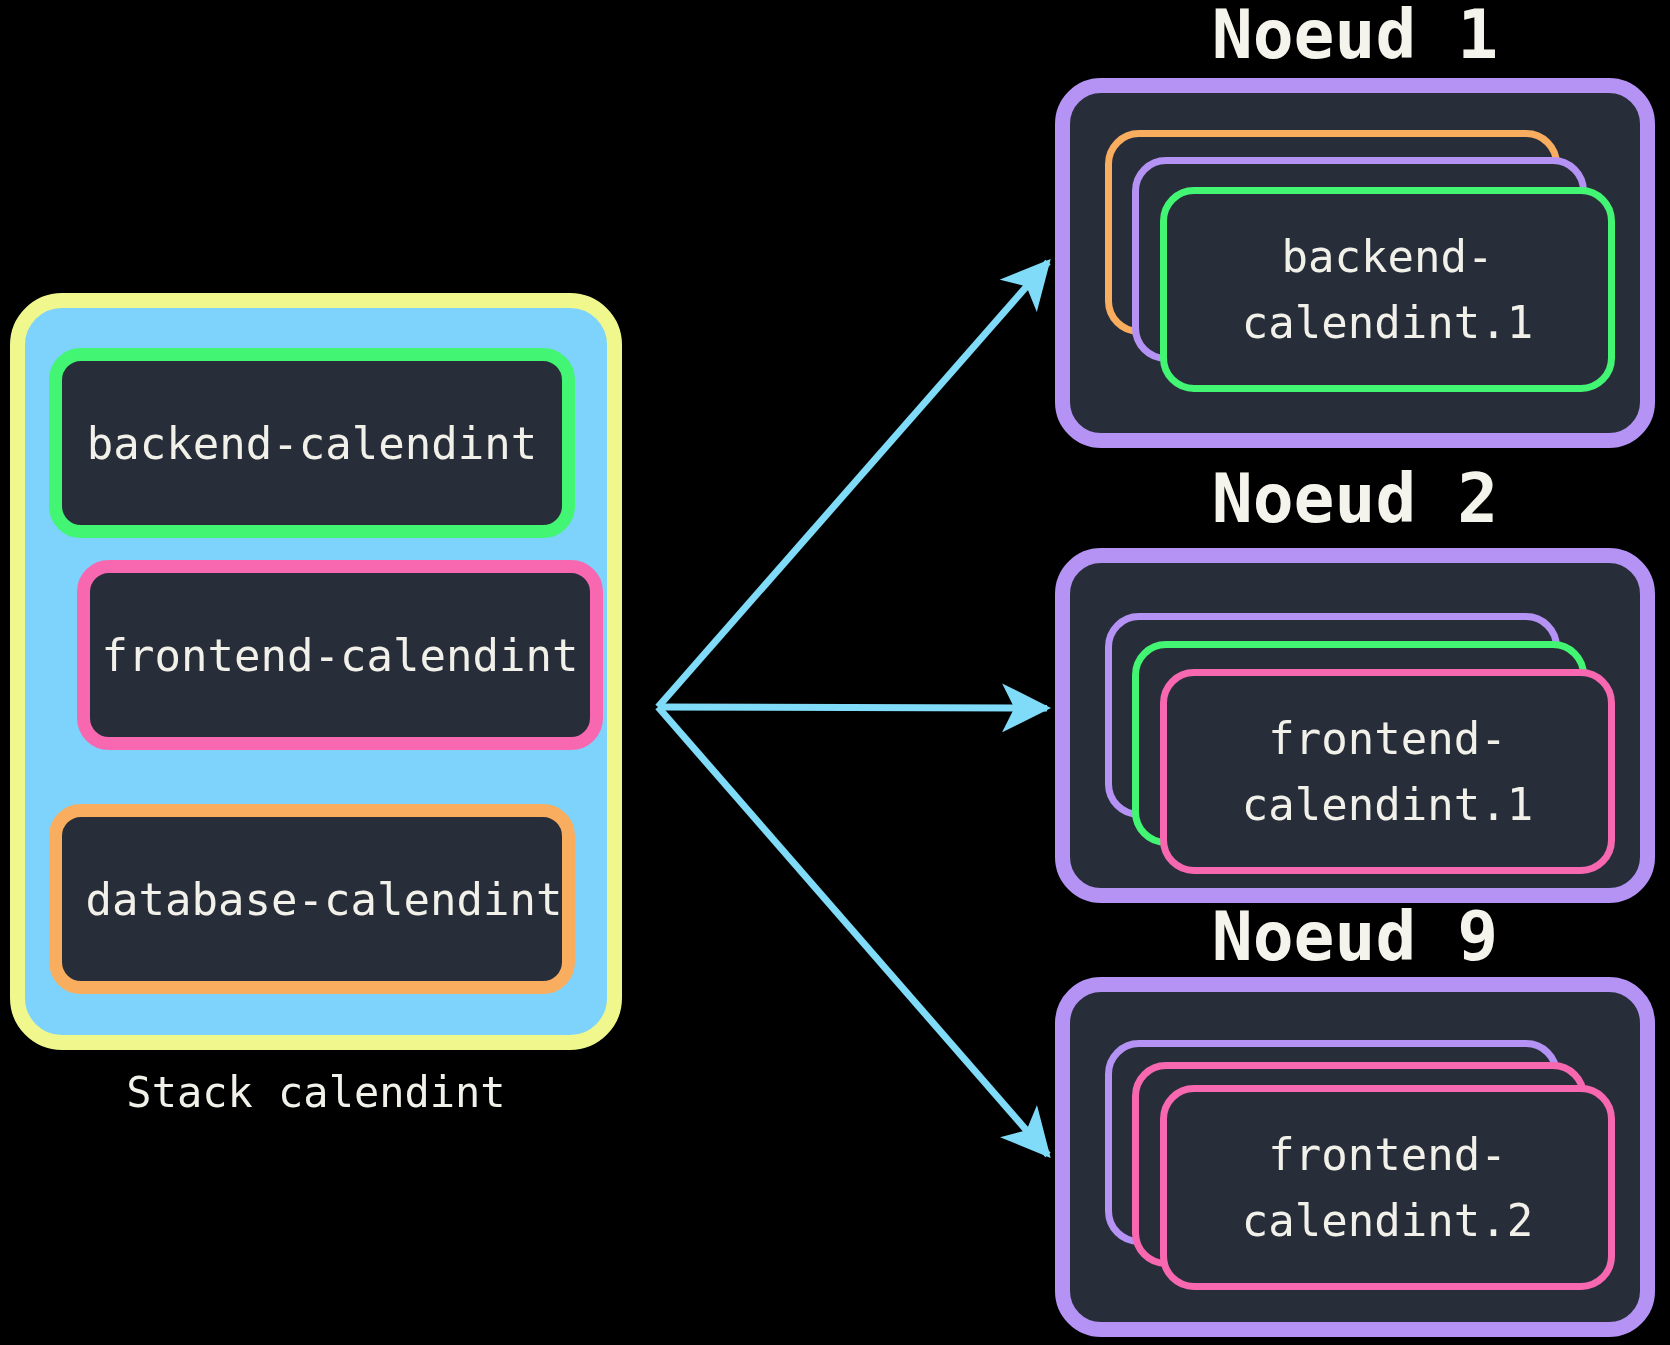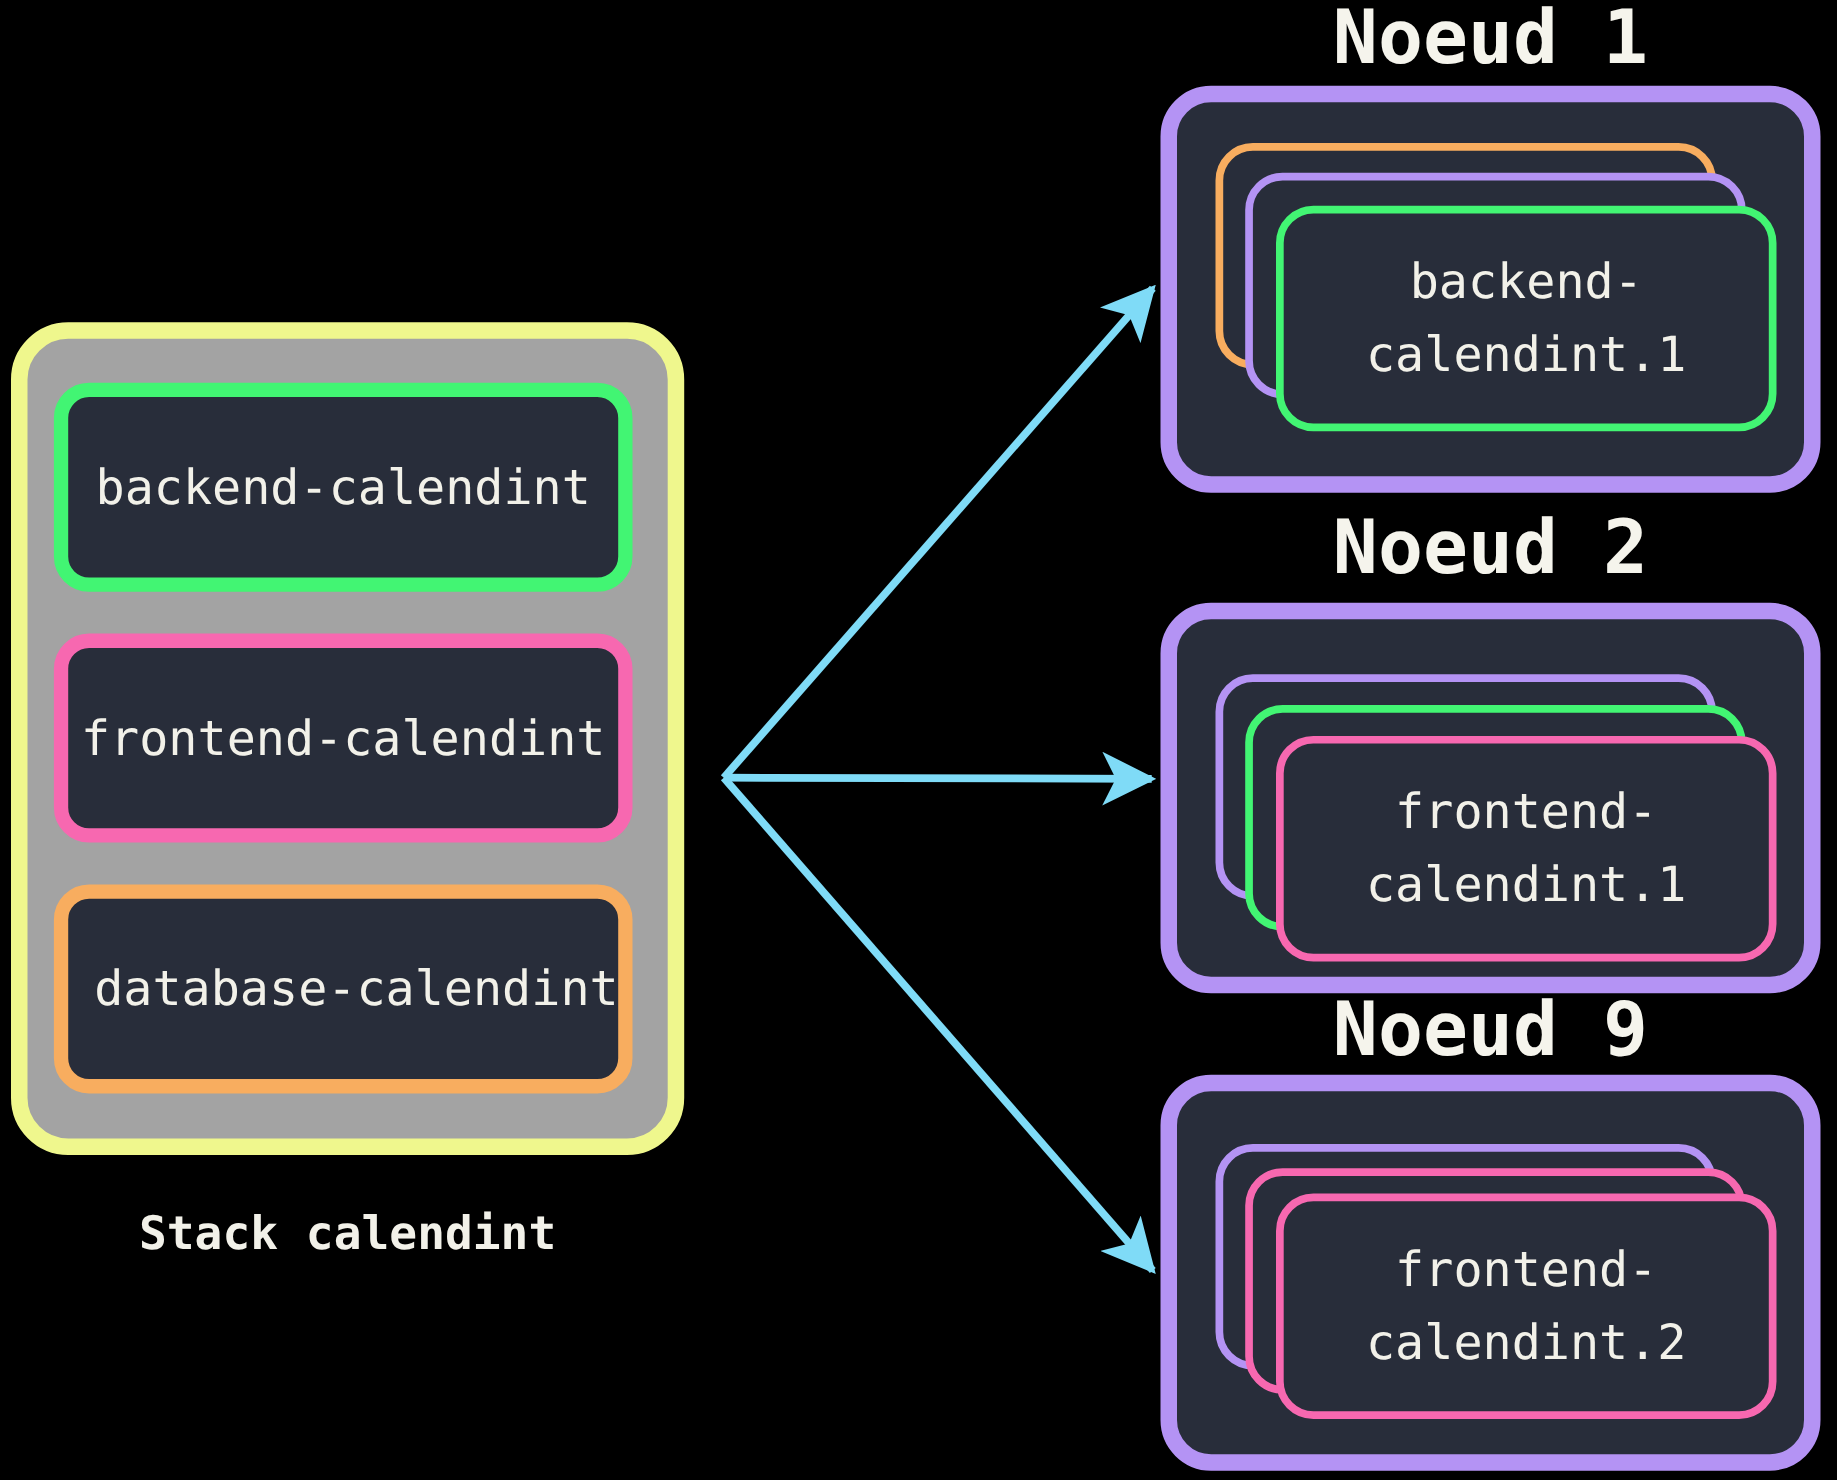--- a/index.html
+++ b/index.html
@@ -17,21 +17,21 @@
   }
 
   
   .stack {
     position: absolute;
     left: 10px;
     top: 293px;
     width: 612px;
     height: 757px;
     box-sizing: border-box;
-    background: #a3a3a3;
+    background: #7dd3fc;
     border: 15px solid #eff78d;
     border-radius: 52px;
     text-align: right;
   }
   .service {
     position: absolute;
     left: 24px;
     width: 526px;
     height: 190px;
     box-sizing: border-box;
@@ -40,34 +40,33 @@
     border-radius: 32px;
     display: flex;
     align-items: center;
     justify-content: center;
     color: #f2f1e9;
     font-size: 44px;
     letter-spacing: 0px;
     white-space: nowrap;
   }
   .service.s0 { top: 40px; }
-  .service.s1 { top: 268px; }
+  .service.s1 { top: 252px; margin-left: 28px; }
   .service.s2 { top: 496px; }
 
   .stack-label {
     position: absolute;
     left: 10px;
     top: 1068px;
     width: 612px;
     text-align: center;
     color: #f2f1e9;
     font-size: 42px;
-    font-weight: bold;
-    white-space: nowrap;
-    margin-top: 28px;
+    font-weight: normal;
+    white-space: nowrap;
   }
 
   
   svg.arrows {
     position: absolute;
     left: 0;
     top: 0;
     width: 1670px;
     height: 1345px;
     pointer-events: none;

